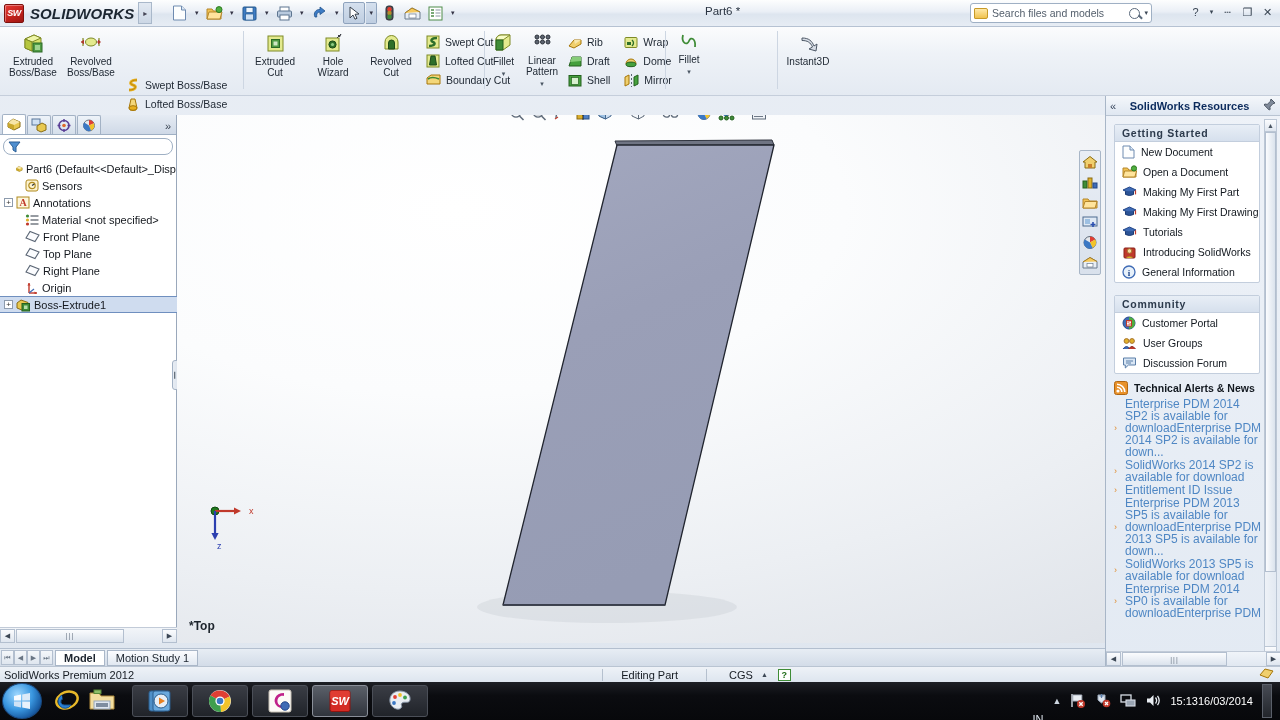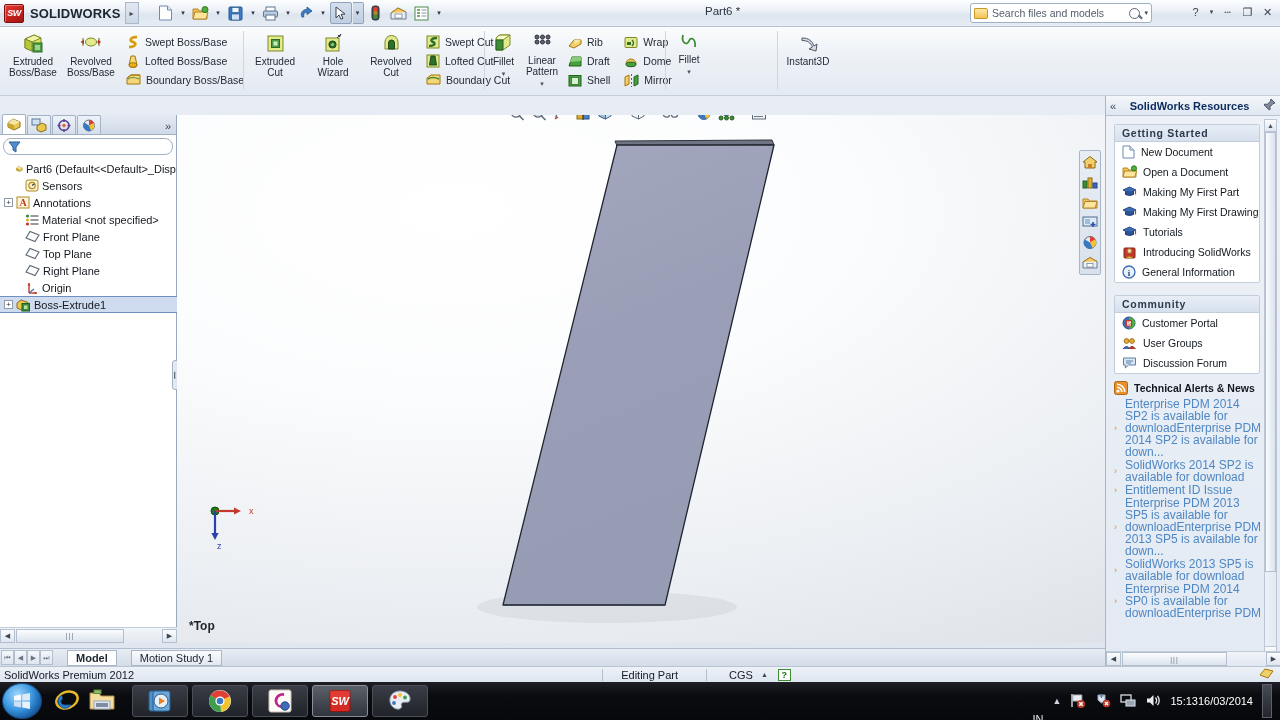--- a/index.html
+++ b/index.html
@@ -26,21 +26,21 @@
   .sw-cube {
     width:20px; height:19px;
     background: linear-gradient(150deg,#e53a35 0%, #c0201b 60%, #9d1713 100%);
     border:1px solid #7d110d; border-radius:2px;
     color:#fff; font-weight:bold; font-size:9px; font-style:italic;
     display:flex; align-items:center; justify-content:center;
     letter-spacing:-0.5px;
     box-shadow: inset 1px 1px 0 rgba(255,255,255,.35);
   }
   .sw-word {
-    font-size:13px; font-weight:bold; 
+    font-size:15px; font-weight:bold; font-style:italic;
     color:#1b2530; letter-spacing:0.1px;
   }
   .tb-arrow {
     width:14px; height:22px; margin-left:4px;
     background:linear-gradient(180deg,#e2e9f2,#ccd7e5);
     border:1px solid #a9b8ca;
     display:flex;align-items:center;justify-content:center;
     font-size:8px;color:#445;
   }
   .qat { display:flex; align-items:center; gap:1px; margin-left:16px; }
@@ -194,21 +194,21 @@
   
   .bottom-tabs {
     position:absolute; left:0; top:648px; width:1105px; height:18px;
     background:linear-gradient(180deg,#e7edf4,#d3dce8);
     border-top:1px solid #b3bfcf; display:flex; align-items:center; padding-left:1px;
   }
   .nav-btn{width:13px;height:15px;display:flex;align-items:center;justify-content:center;
     font-size:7px;color:#6a7685;background:linear-gradient(180deg,#f4f7fa,#dfe6ef);
     border:1px solid #b3bfcf;margin-right:0px;}
   .btab{height:16px;padding:0 8px;display:flex;align-items:center;font-size:11px;color:#1c242e;
-    background:linear-gradient(180deg,#fbfcfe,#e1e8f1);border:1px solid #aab7c8;margin-left:14px;}
+    background:linear-gradient(180deg,#fbfcfe,#e1e8f1);border:1px solid #aab7c8;margin-left:2px;}
   .btab.active{background:#fff;font-weight:bold;}
 
   
   .statusbar {
     position:absolute; left:0; top:666px; width:1280px; height:16px;
     background:linear-gradient(180deg,#eef2f7,#dde5ef);
     border-top:1px solid #b9c4d2;
     display:flex; align-items:center; font-size:11px; color:#151b22;
   }
   .sb-sep{width:1px;height:12px;background:#b5c0ce;}
@@ -403,21 +403,21 @@
           <ellipse cx="12" cy="9" rx="5.5" ry="4" fill="#e3ea8e" stroke="#7e8a26"></ellipse>
           <path d="M4 5 L4 13 M20 5 L20 13" stroke="#7e8a26" stroke-width="1.2"></path>
           <path d="M2 9 l3 -2.5 v5z" fill="#b03a2e"></path>
             <path d="M22 9 l-3 -2.5 v5z" fill="#b03a2e"></path>
         </svg>
         <div class="lbl">
           <span>Revolved</span><br>
           <span>Boss/Base</span>
         </div>
       </div>
-      <div class="small-list" style="margin-left:6px;">
+      <div class="small-list" style="margin-left:6px;margin-top:43px;">
         <div class="small-btn">
           <svg width="14" height="14" viewBox="0 0 14 14">
               <path d="M11 2 C4 2, 3 6, 7 7 C11 8, 10 12, 3 12" fill="none" stroke="#e8b01f" stroke-width="3"></path>
               <path d="M11 2 C4 2, 3 6, 7 7 C11 8, 10 12, 3 12" fill="none" stroke="#a67608" stroke-width=".7"></path>
             </svg>
           <span class="lbl">Swept Boss/Base</span>
         </div>
         <div class="small-btn">
           <svg width="14" height="14" viewBox="0 0 14 14">
               <path d="M5 2 h4 L11 11 a4 2.5 0 0 1 -8 0z" fill="#f4d77a" stroke="#a67608"></path>

